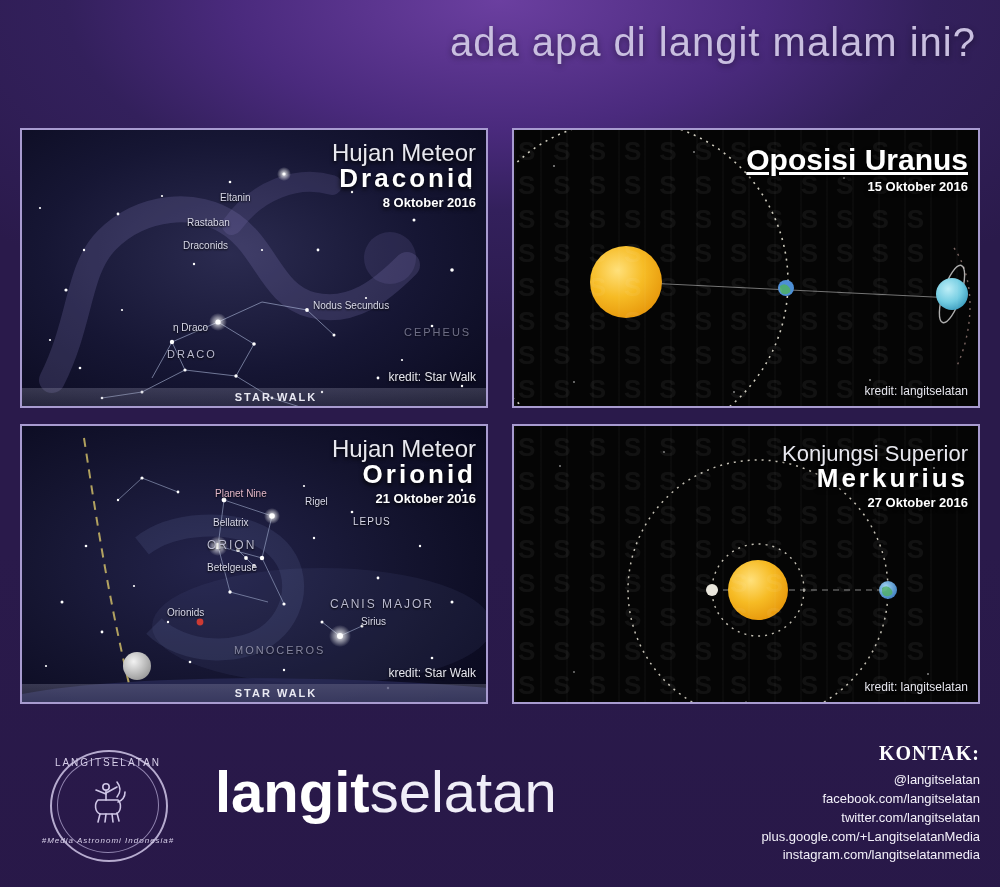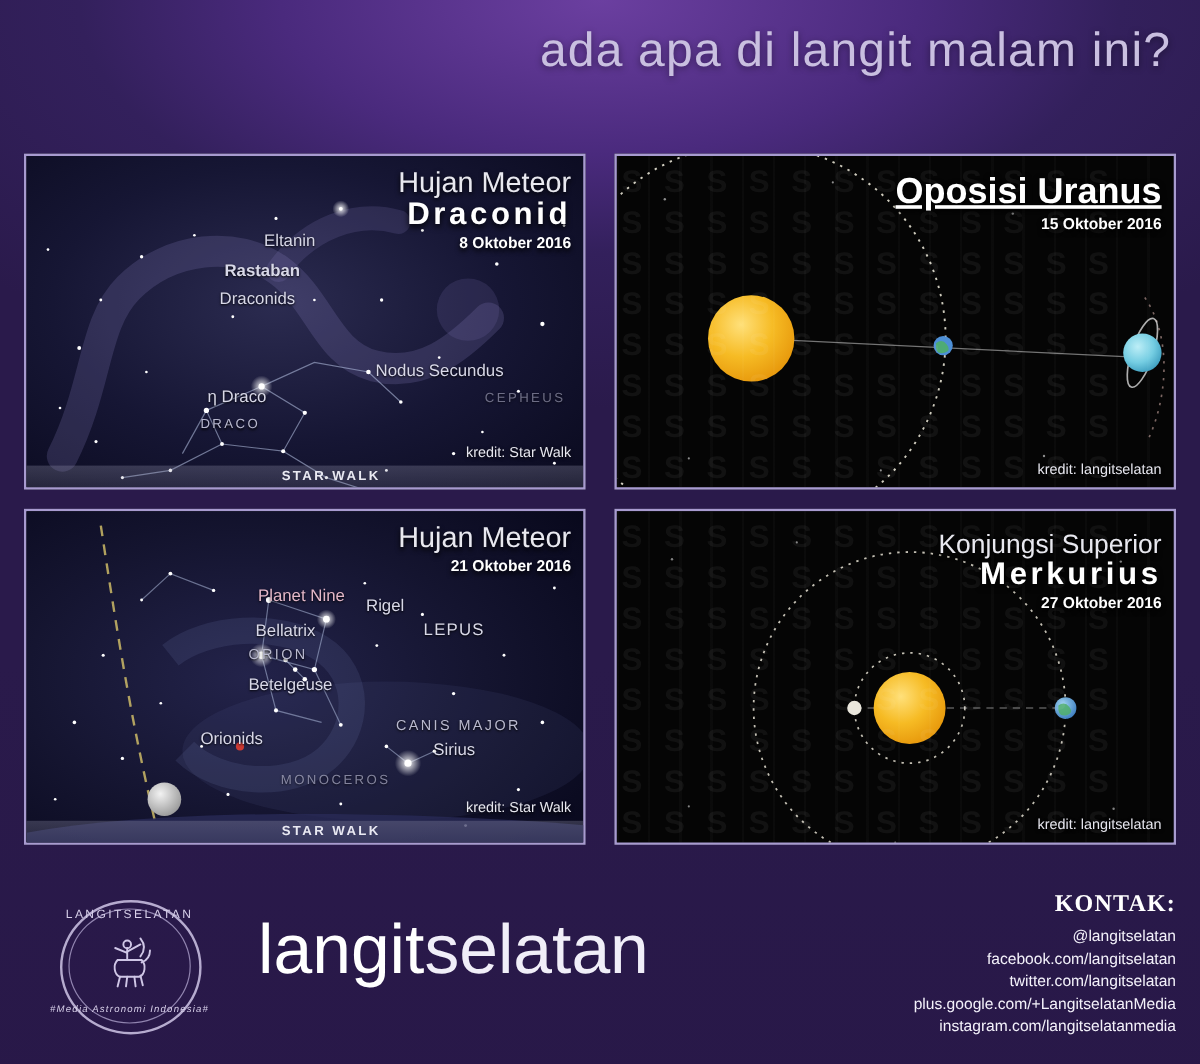--- a/index.html
+++ b/index.html
@@ -58,21 +58,21 @@
     position:absolute;right:10px;bottom:22px;font-size:12px;color:#e6e6ee;z-index:6;
     text-shadow:0 1px 3px #000;
   }
   .credit-br{position:absolute;right:10px;bottom:8px;font-size:12px;color:#e6e6ee;z-index:6;text-shadow:0 1px 3px #000;margin-top:20px;}
   .swbar{
     position:absolute;left:0;right:0;bottom:0;height:18px;z-index:5;
     background:linear-gradient(180deg,rgba(150,150,175,.30),rgba(150,150,175,.18));
     color:#e9e9f2;font-size:11px;letter-spacing:2px;font-weight:700;
     display:flex;align-items:center;justify-content:center;padding-left:44px;
   }
-  .starlabel{position:absolute;color:#d8d8e8;font-size:14px;z-index:4;text-shadow:0 1px 2px #000;white-space:nowrap;padding-left:43px;}
+  .starlabel{position:absolute;color:#d8d8e8;font-size:10px;z-index:4;text-shadow:0 1px 2px #000;white-space:nowrap;padding-left:43px;}
   .constlabel{position:absolute;color:#b9b9cf;font-size:11px;letter-spacing:2px;z-index:4;text-shadow:0 1px 2px #000;white-space:nowrap;}
 
   
   .sky-draco{
     background:
       radial-gradient(ellipse 340px 210px at 45% 45%, #2b2b50 0%, #161634 55%, #0b0b20 100%);
   }
   .sky-orion{
     background:
       radial-gradient(ellipse 360px 220px at 40% 50%, #23234a 0%, #14142f 55%, #08081c 100%);
@@ -86,21 +86,21 @@
     letter-spacing:18px;line-height:34px;word-break:break-all;overflow:hidden;
     padding:4px;
   }
 
   
   .footer{position:absolute;left:0;bottom:0;width:1000px;height:175px;z-index:3;}
   .brand{
     position:absolute;left:215px;top:46px;
     font-size:58px;color:#ffffff;white-space:nowrap;
   }
-  .brand b{font-weight:400;}
+  .brand b{font-weight:700;}
   .brand span{font-weight:300;color:#f0eef8;}
   .logo{
     position:absolute;left:36px;top:36px;width:144px;height:112px;
   }
   .logo .ring{
     position:absolute;left:14px;top:2px;width:114px;height:108px;border-radius:50%;
     border:2px solid #cfc6e6;opacity:.85;
   }
   .logo .ring2{
     position:absolute;left:21px;top:9px;width:100px;height:94px;border-radius:50%;
@@ -190,21 +190,21 @@
           <circle cx="196" cy="192" r="9" fill="url(#glowD)"></circle>
           <circle cx="262" cy="44" r="7" fill="url(#glowD)"></circle>
         </svg>
       </div>
       <div class="cap" style="top:10px;">
         <div class="l1">Hujan Meteor</div>
         <div class="l2">Draconid</div>
         <div class="l3">8 Oktober 2016</div>
       </div>
       <div class="starlabel" style="left:155px;top:62px;">Eltanin</div>
-      <div class="starlabel" style="left:122px;top:87px;font-weight:bold;">Rastaban</div>
+      <div class="starlabel" style="left:122px;top:87px;">Rastaban</div>
       <div class="starlabel" style="left:118px;top:110px;text-align:right;">Draconids</div>
       <div class="starlabel" style="left:248px;top:170px;">Nodus Secundus</div>
       <div class="starlabel" style="left:108px;top:192px;">η Draco</div>
       <div class="constlabel" style="left:145px;top:218px;">DRACO</div>
       <div class="constlabel" style="left:382px;top:196px;opacity:.55;">CEPHEUS</div>
       <div class="credit">kredit: Star Walk</div>
       <div class="swbar">STAR WALK</div>
     </div>
 
     <div class="panel" id="p2">
@@ -328,20 +328,21 @@
 
           <circle cx="178" cy="196" r="3.4" fill="#cc3a33"></circle>
 
           <circle cx="115" cy="240" r="14" fill="url(#moonG)"></circle>
 
           <path d="M0 268 C120 246 330 250 468 262 L468 280 L0 280 Z" fill="#2a2b58" fill-opacity=".75"></path>
         </svg>
       </div>
       <div class="cap" style="top:10px;">
         <div class="l1">Hujan Meteor</div>
+        <div class="l2">Orionid</div>
         <div class="l3">21 Oktober 2016</div>
       </div>
       <div class="starlabel" style="left:150px;top:62px;color:#e3b7c8;">Planet Nine</div>
       <div class="starlabel" style="left:240px;top:70px;">Rigel</div>
       <div class="starlabel" style="left:148px;top:91px;">Bellatrix</div>
       <div class="starlabel" style="left:288px;top:90px;letter-spacing:1px;">LEPUS</div>
       <div class="starlabel" style="left:142px;top:136px;">Betelgeuse</div>
       <div class="starlabel" style="left:296px;top:190px;">Sirius</div>
       <div class="starlabel" style="left:102px;top:181px;">Orionids</div>
       <div class="constlabel" style="left:185px;top:112px;font-size:12px;">ORION</div>

